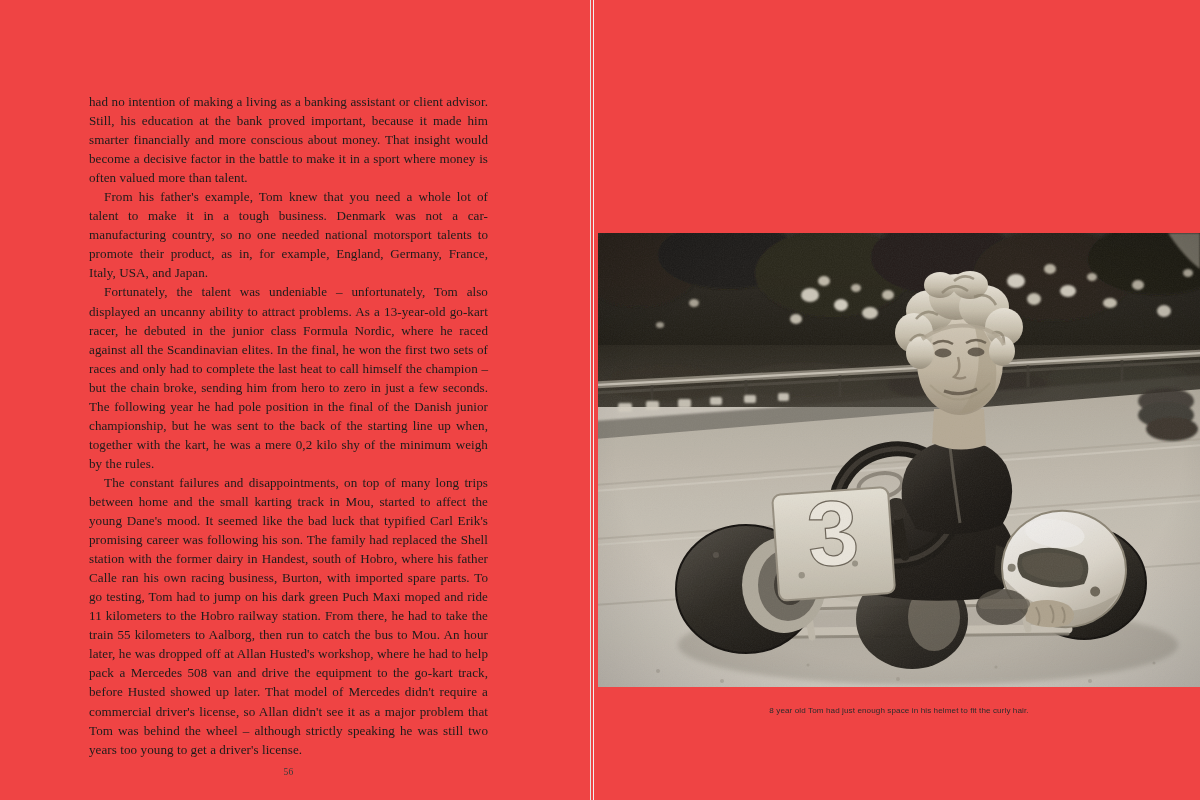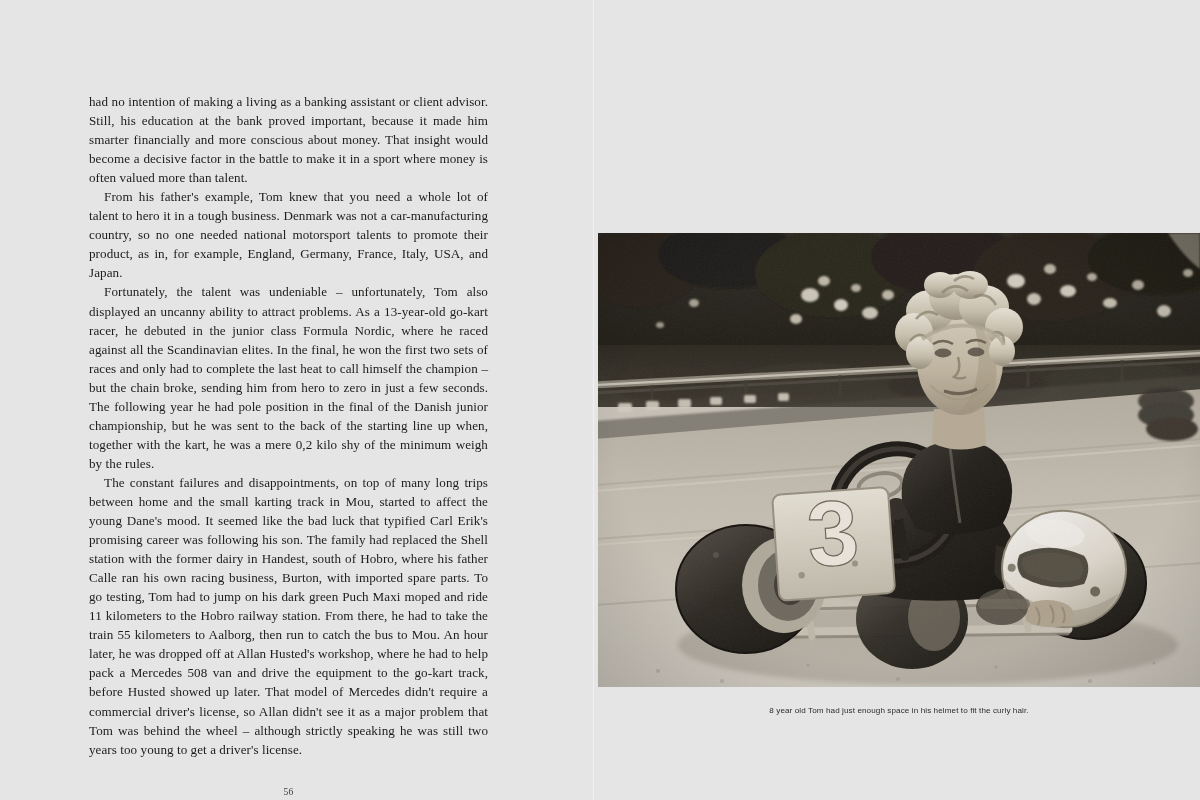--- a/index.html
+++ b/index.html
@@ -11,21 +11,21 @@
     width: 1200px;
     height: 800px;
     overflow: hidden;
     font-family: "Liberation Serif", serif;
   }
 
   #spread {
     position: relative;
     width: 1200px;
     height: 800px;
-    background: #e5e5e5;
+    background: #ef4444;
   }
 
   
   .spine {
     position: absolute;
     top: 0;
     bottom: 0;
     width: 1px;
     background: #e3e3e3;
   }
@@ -63,21 +63,20 @@
   .folio {
     position: absolute;
     left: 89px;
     top: 767px;
     width: 399px;
     text-align: center;
     font-family: "Liberation Serif", serif;
     font-size: 9.5px;
     color: #3a3a3a;
     letter-spacing: 0.02em;
-    margin-top: 20px;
   }
 
   
   .page-right {
     position: absolute;
     left: 594px; top: 0;
     width: 606px;
     height: 800px;
   }
 
@@ -109,21 +108,21 @@
 </style>
 </head>
 <body>
 
 <div id="spread">
 
   <div class="page-left">
 
     <div class="textblock">
       <p>had no intention of making a living as a banking assistant or client advisor. Still, his education at the bank proved important, because it made him smarter financially and more conscious about money. That insight would become a decisive factor in the battle to make it in a sport where money is often valued more than talent.</p>
-      <p>From his father's example, Tom knew that you need a whole lot of talent to hero it in a tough business. Denmark was not a car-manufacturing country, so no one needed national motorsport talents to promote their product, as in, for example, England, Germany, France, Italy, USA, and Japan.</p>
+      <p>From his father's example, Tom knew that you need a whole lot of talent to make it in a tough business. Denmark was not a car-manufacturing country, so no one needed national motorsport talents to promote their product, as in, for example, England, Germany, France, Italy, USA, and Japan.</p>
       <p>Fortunately, the talent was undeniable – unfortunately, Tom also displayed an uncanny ability to attract problems. As a 13-year-old go-kart racer, he debuted in the junior class Formula Nordic, where he raced against all the Scandinavian elites. In the final, he won the first two sets of races and only had to complete the last heat to call himself the champion – but the chain broke, sending him from hero to zero in just a few seconds. The following year he had pole position in the final of the Danish junior championship, but he was sent to the back of the starting line up when, together with the kart, he was a mere 0,2 kilo shy of the minimum weigh by the rules.</p>
       <p>The constant failures and disappointments, on top of many long trips between home and the small karting track in Mou, started to affect the young Dane's mood. It seemed like the bad luck that typified Carl Erik's promising career was following his son. The family had replaced the Shell station with the former dairy in Handest, south of Hobro, where his father Calle ran his own racing business, Burton, with imported spare parts. To go testing, Tom had to jump on his dark green Puch Maxi moped and ride 11 kilometers to the Hobro railway station. From there, he had to take the train 55 kilometers to Aalborg, then run to catch the bus to Mou. An hour later, he was dropped off at Allan Husted's workshop, where he had to help pack a Mercedes 508 van and drive the equipment to the go-kart track, before Husted showed up later. That model of Mercedes didn't require a commercial driver's license, so Allan didn't see it as a major problem that Tom was behind the wheel – although strictly speaking he was still two years too young to get a driver's license.</p>
     </div>
 
     <div class="folio">56</div>
   </div>
 
   <div class="spine a"></div>
   <div class="spine b"></div>
 

